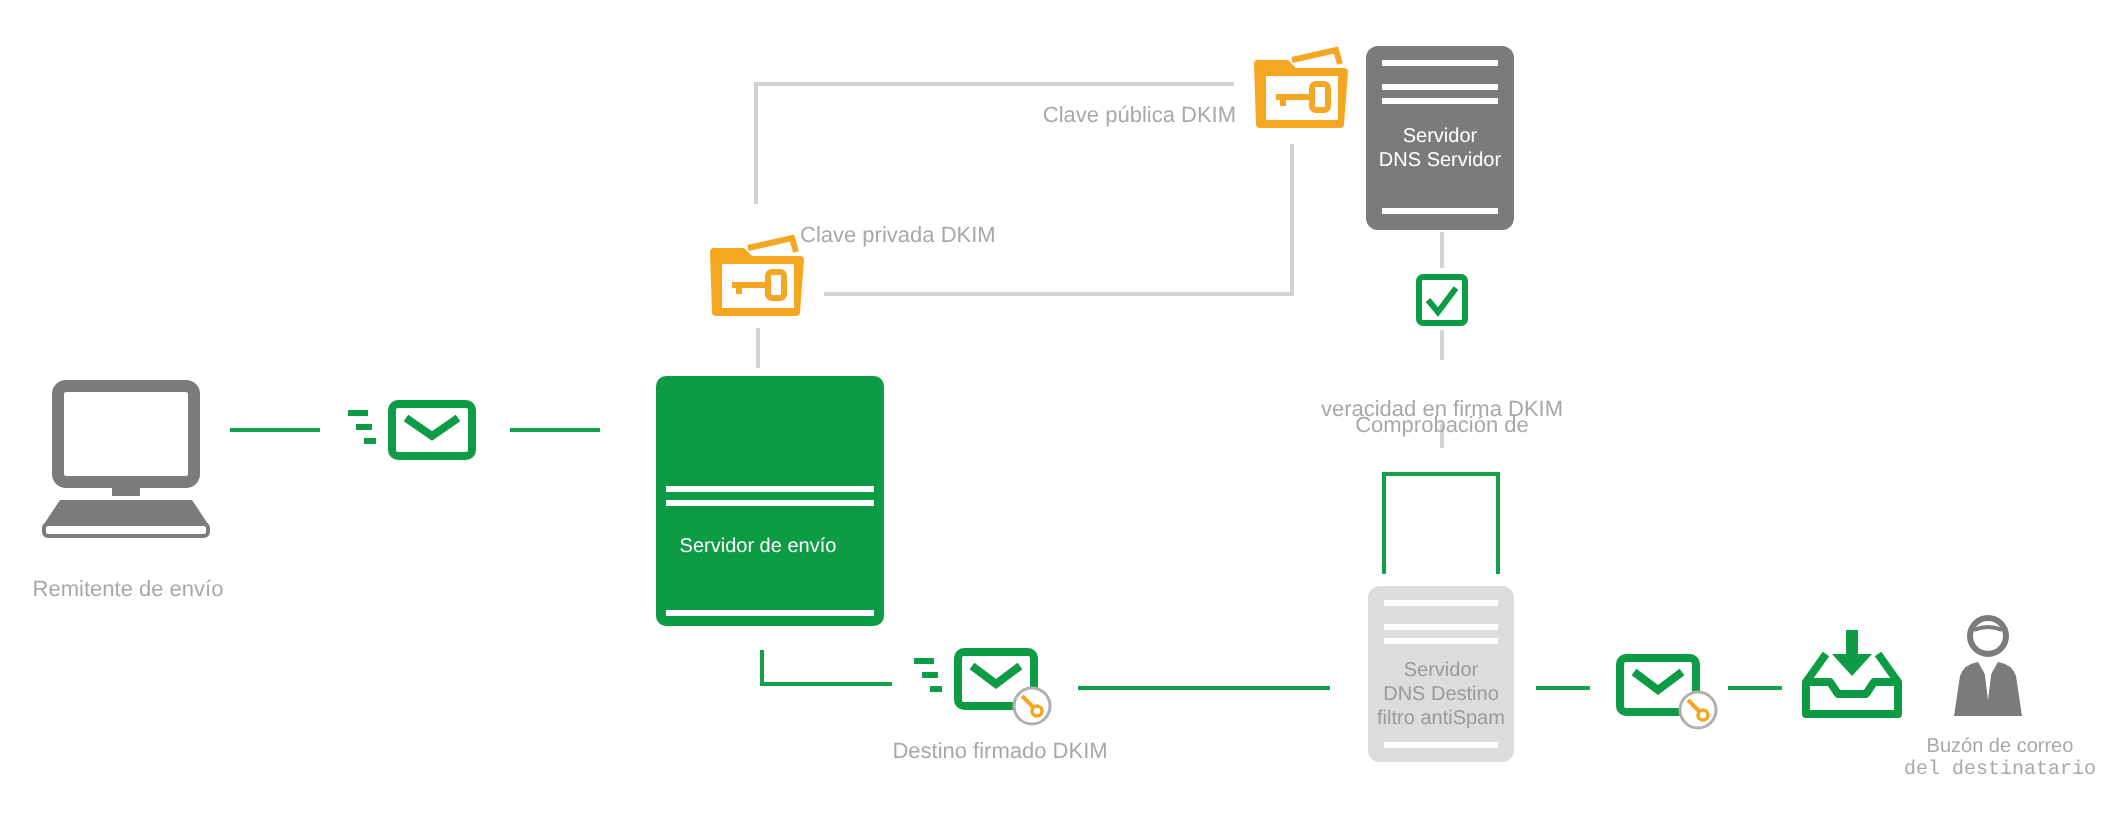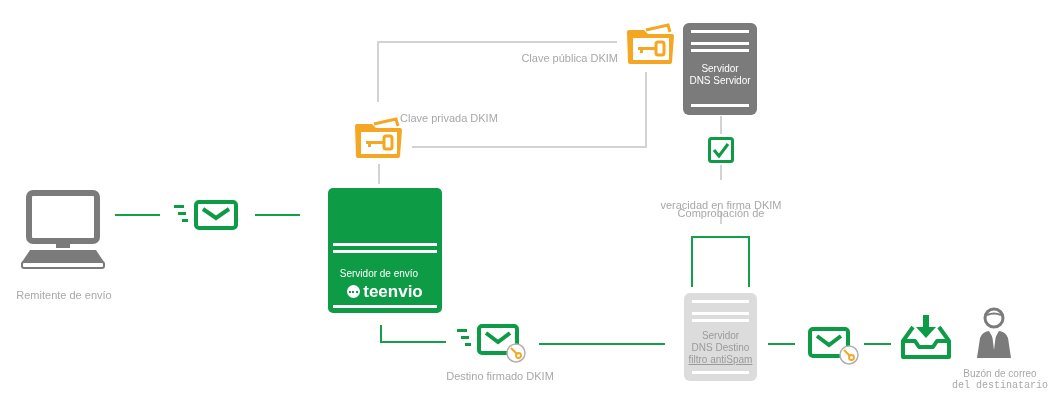--- a/index.html
+++ b/index.html
@@ -90,25 +90,20 @@
 <div class="lbl" style="left:650px;top:199px;width:142px;">veracidad  en firma DKIM</div>
 
 <div class="vline" style="left:691px;top:237px;height:50px;"></div>
 <div class="hline" style="left:691px;top:236px;width:59px;"></div>
 <div class="vline" style="left:748px;top:237px;height:50px;"></div>
 
 <div class="abs" id="sender-box">
   <div class="wbar" style="top:55px;"></div>
   <div class="wbar" style="top:62px;"></div>
   <div class="svtxt">Servidor de envío</div>
-  <div class="brand">
-    <span style="display:inline-block;width:13px;height:13px;border-radius:50%;background:#fff;vertical-align:-1px;margin-right:3px;position:relative;">
-      <span style="position:absolute;left:2px;top:5.5px;width:9px;height:2px;border-top:2px dotted #0e9b45;"></span>
-    </span><span>teenvio</span>
-  </div>
   <div class="wbar" style="top:117px;"></div>
 </div>
 
 <div class="vline" style="left:380px;top:325px;height:17px;"></div>
 <div class="hline" style="left:380px;top:341px;width:66px;"></div>
 <svg class="abs" style="left:455px;top:323px;" width="72" height="40" viewBox="0 0 72 40">
   <rect x="2" y="6" width="10" height="3" fill="#0e9b45"></rect>
   <rect x="6" y="13" width="8" height="3" fill="#0e9b45"></rect>
   <rect x="10" y="20" width="6" height="3" fill="#0e9b45"></rect>
   <rect x="24" y="3" width="38" height="27" rx="3" fill="none" stroke="#0e9b45" stroke-width="4"></rect>
@@ -119,21 +114,21 @@
 </svg>
 <div class="lbl" style="left:440px;top:370px;width:120px;">Destino firmado DKIM</div>
 <div class="hline" style="left:539px;top:343px;width:126px;"></div>
 
 <div class="server" id="dns-dest">
   <div class="bar" style="top:7px;"></div>
   <div class="bar" style="top:19px;"></div>
   <div class="bar" style="top:26px;"></div>
   <div class="stxt" style="top:37px;">Servidor</div>
   <div class="stxt" style="top:49px;">DNS Destino</div>
-  <div class="stxt" style="top:61px;text-decoration:underline;">filtro antiSpam</div>
+  <div class="stxt" style="top:61px;">filtro antiSpam</div>
   <div class="bar" style="top:78px;"></div>
 </div>
 
 <div class="hline" style="left:768px;top:343px;width:27px;"></div>
 <svg class="abs" style="left:808px;top:326px;" width="56" height="40" viewBox="0 0 56 40">
   <rect x="2" y="3" width="38" height="27" rx="3" fill="none" stroke="#0e9b45" stroke-width="4"></rect>
   <path d="M9 10 L21 19 L33 10" fill="none" stroke="#0e9b45" stroke-width="4"></path>
   <circle cx="41" cy="29" r="9" fill="#fff" stroke="#b0b0b0" stroke-width="1.5"></circle>
   <path d="M36 24 L42 30" stroke="#f5a623" stroke-width="2"></path>
   <circle cx="43.5" cy="31.5" r="2.5" fill="none" stroke="#f5a623" stroke-width="1.8"></circle>

